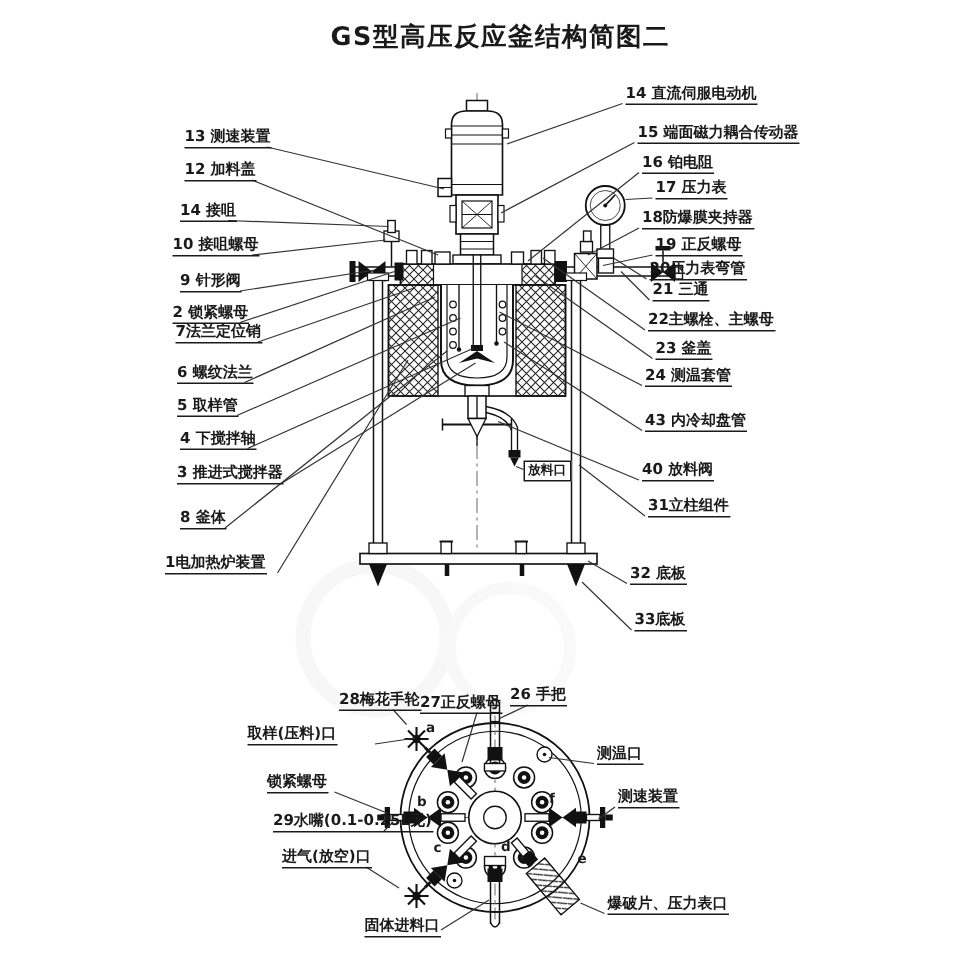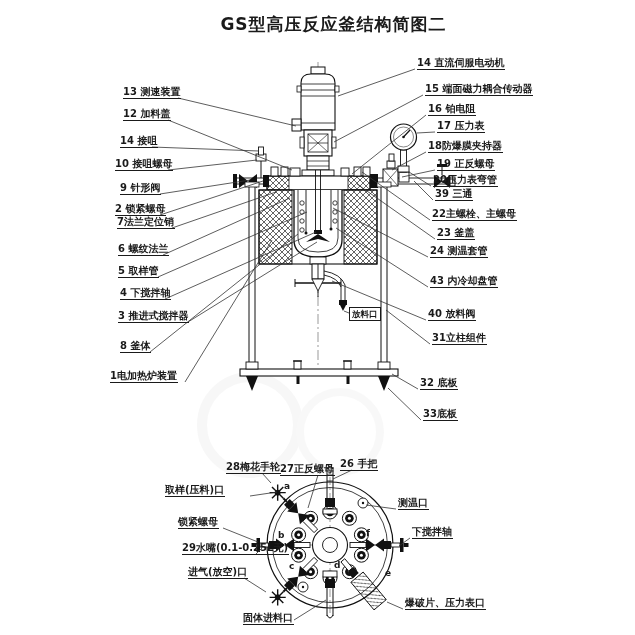--- a/index.html
+++ b/index.html
@@ -376,42 +376,42 @@
   <div class="lbl" style="left:120px;top:340px">8 釜体</div>
   <div class="lbl" style="left:110px;top:370px">1电加热炉装置</div>
 
   <div class="lbl" style="left:417px;top:57px">14 直流伺服电动机</div>
   <div class="lbl" style="left:425px;top:83px">15 端面磁力耦合传动器</div>
   <div class="lbl" style="left:428px;top:103px">16 铂电阻</div>
   <div class="lbl" style="left:437px;top:120px">17 压力表</div>
   <div class="lbl" style="left:428px;top:140px">18防爆膜夹持器</div>
   <div class="lbl" style="left:437px;top:158px">19 正反螺母</div>
   <div class="lbl" style="left:433px;top:174px">20压力表弯管</div>
-  <div class="lbl" style="left:435px;top:188px">39 三通</div>
+  <div class="lbl" style="left:435px;top:188px">21 三通</div>
   <div class="lbl" style="left:432px;top:208px">22主螺栓、主螺母</div>
   <div class="lbl" style="left:437px;top:227px">23 釜盖</div>
   <div class="lbl" style="left:430px;top:245px">24 测温套管</div>
   <div class="lbl" style="left:430px;top:275px">43 内冷却盘管</div>
   <div class="lbl" style="left:428px;top:308px">40 放料阀</div>
   <div class="lbl" style="left:432px;top:332px">31立柱组件</div>
   <div class="lbl" style="left:420px;top:377px">32 底板</div>
   <div class="lbl" style="left:423px;top:408px">33底板</div>
 
   <div class="port-box" style="left:349px;top:307px">放料口</div>
 
   <div class="lbl" style="left:226px;top:461px">28梅花手轮</div>
   <div class="lbl" style="left:280px;top:463px">27正反螺母</div>
   <div class="lbl" style="left:340px;top:458px">26 手把</div>
   <div class="lbl" style="left:165px;top:484px">取样(压料)口</div>
   <div class="lbl" style="left:178px;top:516px">锁紧螺母</div>
   <div class="lbl" style="left:182px;top:542px">29水嘴(0.1-0.25L无)</div>
   <div class="lbl" style="left:188px;top:566px">进气(放空)口</div>
   <div class="lbl" style="left:243px;top:612px">固体进料口</div>
   <div class="lbl" style="left:398px;top:497px">测温口</div>
-  <div class="lbl" style="left:412px;top:526px">下搅拌轴</div>
+  <div class="lbl" style="left:412px;top:526px">测速装置</div>
   <div class="lbl" style="left:405px;top:597px">爆破片、压力表口</div>
 
   <div class="letter" style="left:284px;top:481px">a</div>
   <div class="letter" style="left:278px;top:530px">b</div>
   <div class="letter" style="left:289px;top:561px">c</div>
   <div class="letter" style="left:334px;top:560px">d</div>
   <div class="letter" style="left:385px;top:568px">e</div>
   <div class="letter" style="left:366px;top:528px">f</div>
 
 </div>

